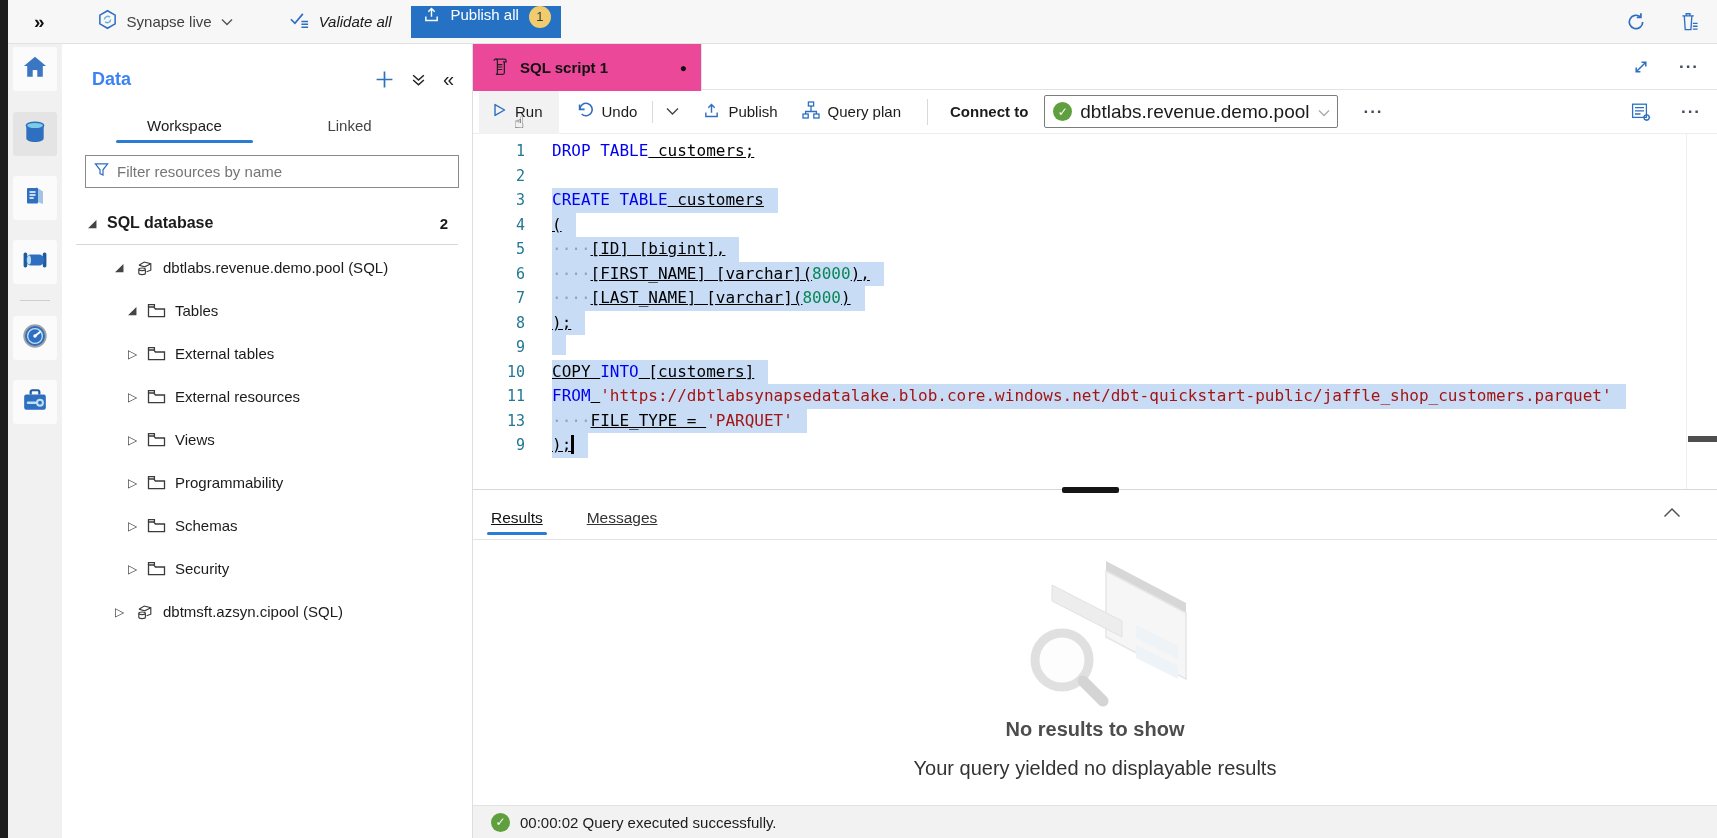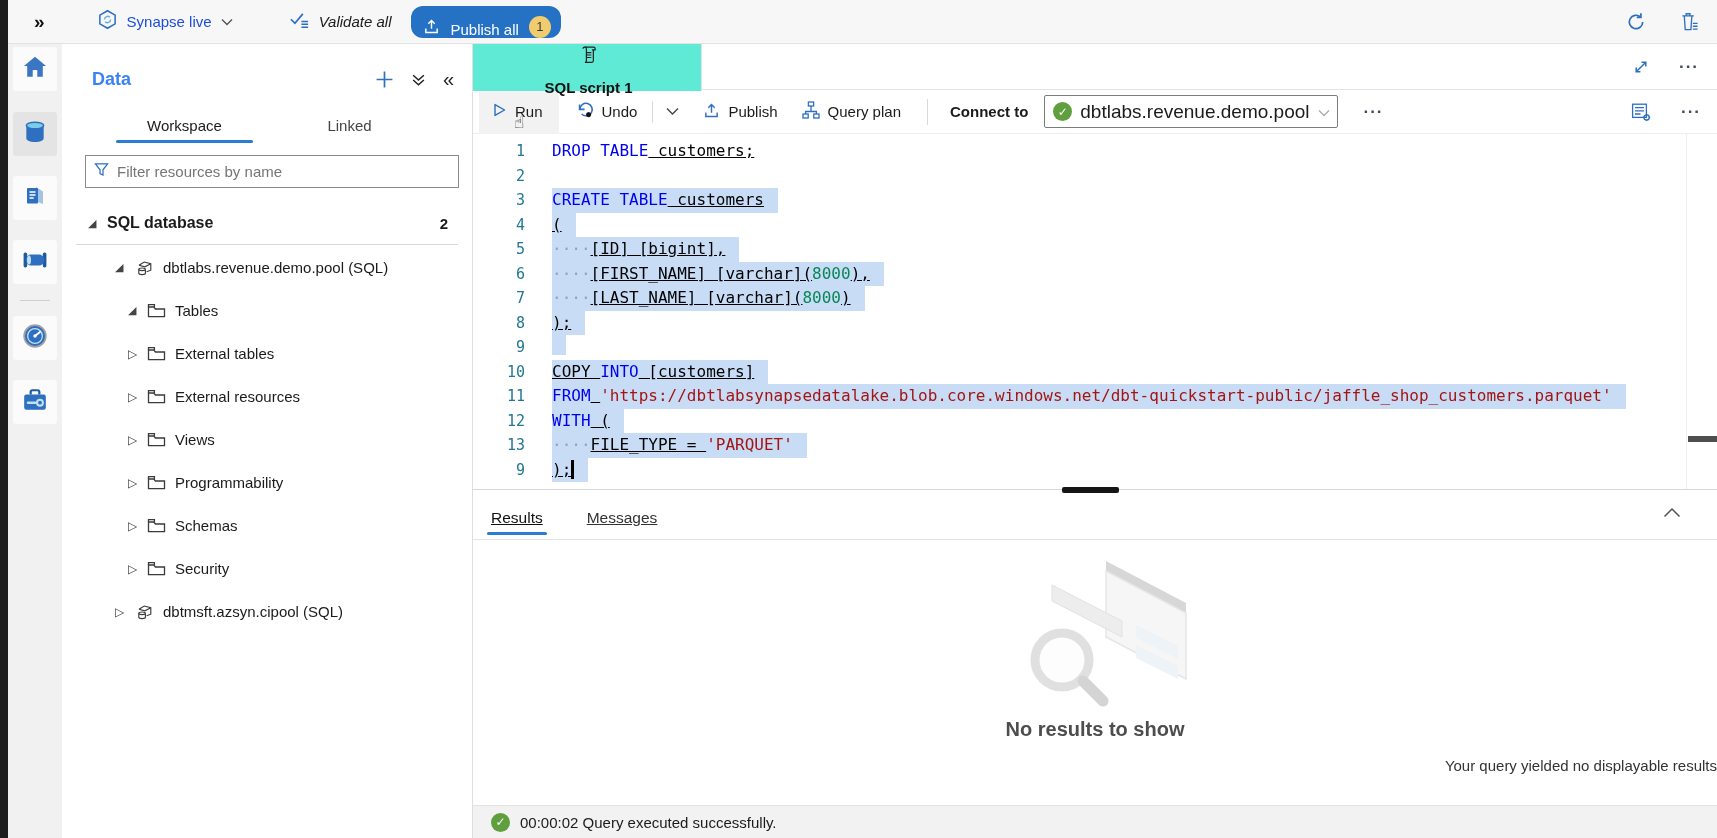--- a/index.html
+++ b/index.html
@@ -8,26 +8,26 @@
   #root { position:relative; width:1717px; height:838px; background:#fff; }
 
   
   .win-edge { position:absolute; left:0; top:0; width:8px; height:838px; background:#1d1d1d; }
 
   
   .topbar { position:absolute; left:8px; top:0; width:1709px; height:44px; background:#f7f7f7;
     border-bottom:1px solid #e2e2e2; display:flex; align-items:center; }
   .tb-collapse { margin-left:26px; font-size:19px; font-weight:700; color:#111; cursor:pointer; }
   .mode-group { margin-left:52px; display:flex; align-items:center; gap:9px; cursor:pointer; }
-  .mode-label { font-size:15px; color:#1d4ed8; }
+  .mode-label { font-size:15px; color:#404040; }
   .chev-down svg, .chev-up svg { display:block; }
   .validate-btn { margin-left:56px; display:flex; align-items:center; gap:9px; cursor:pointer;font-style:italic; }
   .validate-label { font-size:15px; color:#1b1b1b; }
-  .publishall-btn { margin-left:20px; height:32px; background:#2571c4; border:none; border-radius:12px;
-    color:#fff; display:flex; align-items:flex-end; gap:10px; padding:0 10px 0 12px; font-size:15px; cursor:pointer; }
+  .publishall-btn { margin-left:20px; height:32px; background:#2571c4; border:none; border-radius:0;
+    color:#fff; display:flex; align-items:flex-start; gap:10px; padding:0 10px 0 12px; font-size:15px; cursor:pointer; }
   .publish-badge { width:22px; height:22px; border-radius:50%; background:#f0cc6e; color:#3a3a3a;
     font-size:13px; display:flex; align-items:center; justify-content:center; }
   .topbar-right { margin-left:auto; margin-right:18px; display:flex; align-items:center; gap:34px; }
   .icon-btn { cursor:pointer; display:flex; align-items:center; }
 
   
   .rail { position:absolute; left:8px; top:44px; width:54px; height:794px; background:#f1f1f1;
     display:flex; flex-direction:column; align-items:center; }
   .rail-item { width:44px; height:44px; border-radius:3px; background:#fbfbfb; display:flex;
     align-items:center; justify-content:center; cursor:pointer; }
@@ -65,22 +65,22 @@
   .expander.open { font-size:11px; color:#444; }
   .node-icon { margin:0 9px 0 2px; display:flex; align-items:center; }
   .tree-label { white-space:nowrap; }
   .tree-row.header .tree-label { margin-left:2px; }
   .tree-count { margin-left:auto; padding-right:10px; font-weight:700; font-size:15px; }
 
   
   .main { position:absolute; left:473px; top:44px; width:1244px; height:794px; background:#fff; }
 
   .tabrow { position:absolute; left:0; top:0; width:1244px; height:46px; border-bottom:1px solid #e3e3e3; background:#fff; }
-  .doc-tab { position:absolute; left:0; top:0; width:229px; height:47px; background:#5eead4; z-index:2;
-    border-right:1px solid #e3e3e3; display:flex; align-items:center; padding:0 14px 0 17px; gap:11px; cursor:pointer;flex-direction:column; }
+  .doc-tab { position:absolute; left:0; top:0; width:229px; height:47px; background:#ec4899; z-index:2;
+    border-right:1px solid #e3e3e3; display:flex; align-items:center; padding:0 14px 0 17px; gap:11px; cursor:pointer; }
   .doc-tab-label { font-size:15px; font-weight:700; color:#111; flex:1; }
   .dirty-dot { font-size:12px; color:#111; }
   .tabrow-right { position:absolute; right:18px; top:0; height:46px; display:flex; align-items:center; gap:30px; }
   .ellipsis { font-size:17px; font-weight:700; color:#3f4c5a; letter-spacing:1px; cursor:pointer; }
 
   .toolbar { position:absolute; left:0; top:46px; width:1244px; height:44px; border-bottom:1px solid #ededed;
     display:flex; align-items:center; background:#fff; }
   .tbtn { display:flex; align-items:center; gap:8px; font-size:15px; color:#1b1b1b; cursor:pointer; }
   .run-btn { height:44px; padding:0 16px 0 13px; margin-left:6px; background:#f2f2f2; }
   .undo-btn { margin-left:17px; }
@@ -125,21 +125,21 @@
   .results-header { position:absolute; left:0; top:446px; width:1244px; height:50px; border-bottom:1px solid #e4e4e4;
     display:flex; align-items:flex-end; padding:0 0 0 16px; background:#fff; }
   .rtab { font-size:15.5px; color:#333; padding:0 2px 12px 2px; margin-right:40px; cursor:pointer; position:relative;text-decoration:underline; }
   .rtab.active { color:#111; }
   .rtab.active::after { content:""; position:absolute; left:-2px; right:-2px; bottom:4px; height:3px; background:#2b7cd3; border-radius:2px; }
   .results-collapse { position:absolute; right:36px; top:14px; cursor:pointer; }
 
   .results-body { position:absolute; left:0; top:497px; width:1244px; height:264px; background:#fff; text-align:center; }
   .empty-illustration { margin-top:6px; }
   .empty-title { font-size:20px; font-weight:700; color:#4d4d4d; margin-top:2px; }
-  .empty-subtitle { font-size:15px; color:#333; margin-top:16px;text-align:right; }
+  .empty-subtitle { font-size:20px; color:#333; margin-top:16px; }
 
   .statusbar { position:absolute; left:0; top:761px; width:1244px; height:33px; background:#f2f2f2;
     border-top:1px solid #e3e3e3; display:flex; align-items:center; padding-left:18px; gap:10px; }
   .status-text { font-size:15px; color:#1b1b1b; }
 </style>
 </head>
 <body>
 
 <div id="root">
 
@@ -493,21 +493,20 @@
           <div class="cl"><span class="ln">2</span><span class="codebody"></span></div>
           <div class="cl"><span class="ln">3</span><span class="codebody"><span class="sel"><span class="tk-k">CREATE TABLE</span><span class="tk-p"> customers</span></span></span></div>
           <div class="cl"><span class="ln">4</span><span class="codebody"><span class="sel"><span class="tk-p">(</span></span></span></div>
           <div class="cl"><span class="ln">5</span><span class="codebody"><span class="sel"><span class="tk-w">····</span><span class="tk-p">[ID] [bigint],</span></span></span></div>
           <div class="cl"><span class="ln">6</span><span class="codebody"><span class="sel"><span class="tk-w">····</span><span class="tk-p">[FIRST_NAME] [varchar](</span><span class="tk-n">8000</span><span class="tk-p">),</span></span></span></div>
           <div class="cl"><span class="ln">7</span><span class="codebody"><span class="sel"><span class="tk-w">····</span><span class="tk-p">[LAST_NAME] [varchar](</span><span class="tk-n">8000</span><span class="tk-p">)</span></span></span></div>
           <div class="cl"><span class="ln">8</span><span class="codebody"><span class="sel"><span class="tk-p">);</span></span></span></div>
           <div class="cl"><span class="ln">9</span><span class="codebody"><span class="sel empty"></span></span></div>
           <div class="cl"><span class="ln">10</span><span class="codebody"><span class="sel"><span class="tk-p">COPY </span><span class="tk-k">INTO</span><span class="tk-p"> [customers]</span></span></span></div>
           <div class="cl"><span class="ln">11</span><span class="codebody"><span class="sel"><span class="tk-k">FROM</span><span class="tk-p"> </span><span class="tk-s">'https://dbtlabsynapsedatalake.blob.core.windows.net/dbt-quickstart-public/jaffle_shop_customers.parquet'</span></span></span></div>
-          <div class="cl"><span class="ln">12</span><span class="codebody"><span class="sel"><span class="tk-k">WITH</span><span class="tk-p"> (</span></span></span></div>
           <div class="cl"><span class="ln">13</span><span class="codebody"><span class="sel"><span class="tk-w">····</span><span class="tk-p">FILE_TYPE = </span><span class="tk-s">'PARQUET'</span></span></span></div>
           <div class="cl"><span class="ln">9</span><span class="codebody"><span class="sel"><span class="tk-p">);</span><span class="caret"></span></span></span></div>
         </div>
       <div class="editor-rule"></div>
       <div class="hscroll-thumb"></div>
     </div>
 
     <div class="splitter"></div>
     <div class="split-handle"></div>
 

